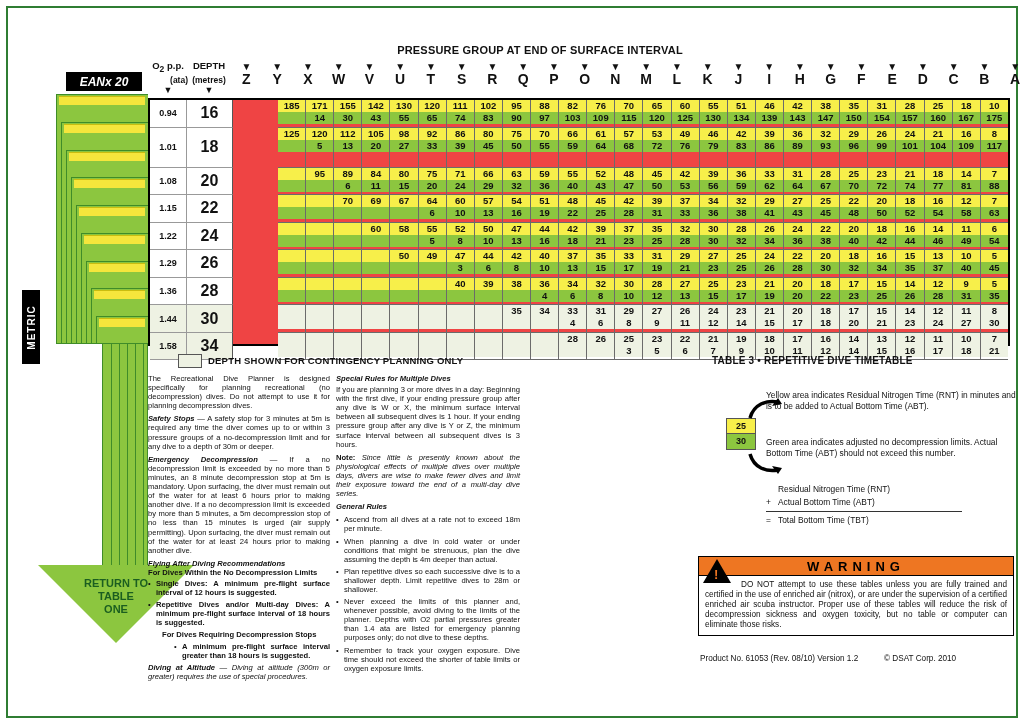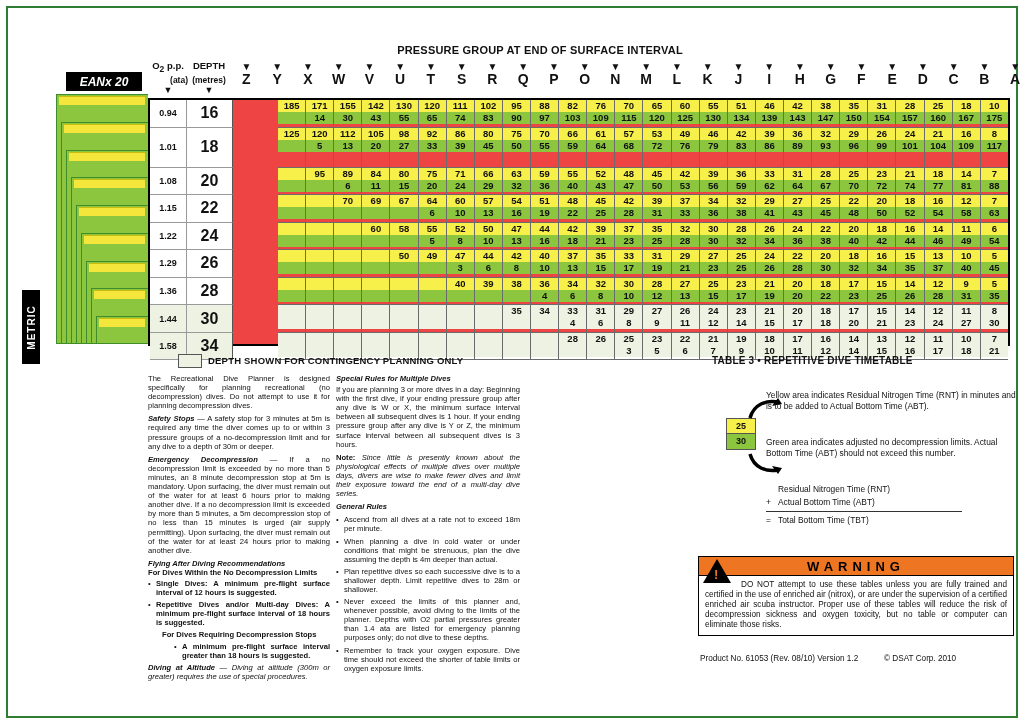--- a/index.html
+++ b/index.html
@@ -200,20 +200,37 @@
       <div class="band" style="left: 35px; top: 194.444px; width: 57px; height: 55.5556px; z-index: 8;">
         <div class="grn"></div>
         <div class="ylw" style="width: 51px;"></div>
       </div>
       <div class="band" style="left: 40px; top: 222.222px; width: 52px; height: 27.7778px; z-index: 9;">
         <div class="grn"></div>
         <div class="ylw" style="width: 46px;"></div>
       </div>
     </div>
 
+  <div class="arrow-wrap">
+    <div class="arrow-shaft">
+      <div class="v" style="left:8px"></div>
+        <div class="v" style="left:16px"></div>
+      <div class="v" style="left:24px"></div>
+        <div class="v" style="left:32px"></div>
+      <div class="v" style="left:40px"></div>
+    </div>
+    <div class="arrow-head">
+        <div class="arrow-tri"></div>
+      </div>
+    <div class="arrow-label" id="arrowLabel">
+        <div>RETURN TO</div>
+        <div>TABLE</div>
+        <div>ONE</div>
+      </div>
+  </div>
 
   <div class="hdr-o2">
     <div style="display:flex">
       <div style="width:40px;text-align:center">
         <span>O<sub class="sub">2</sub> p.p.</span>
       </div>
       <div style="width:42px;text-align:center">
         <span>DEPTH</span>
       </div>
     </div>

